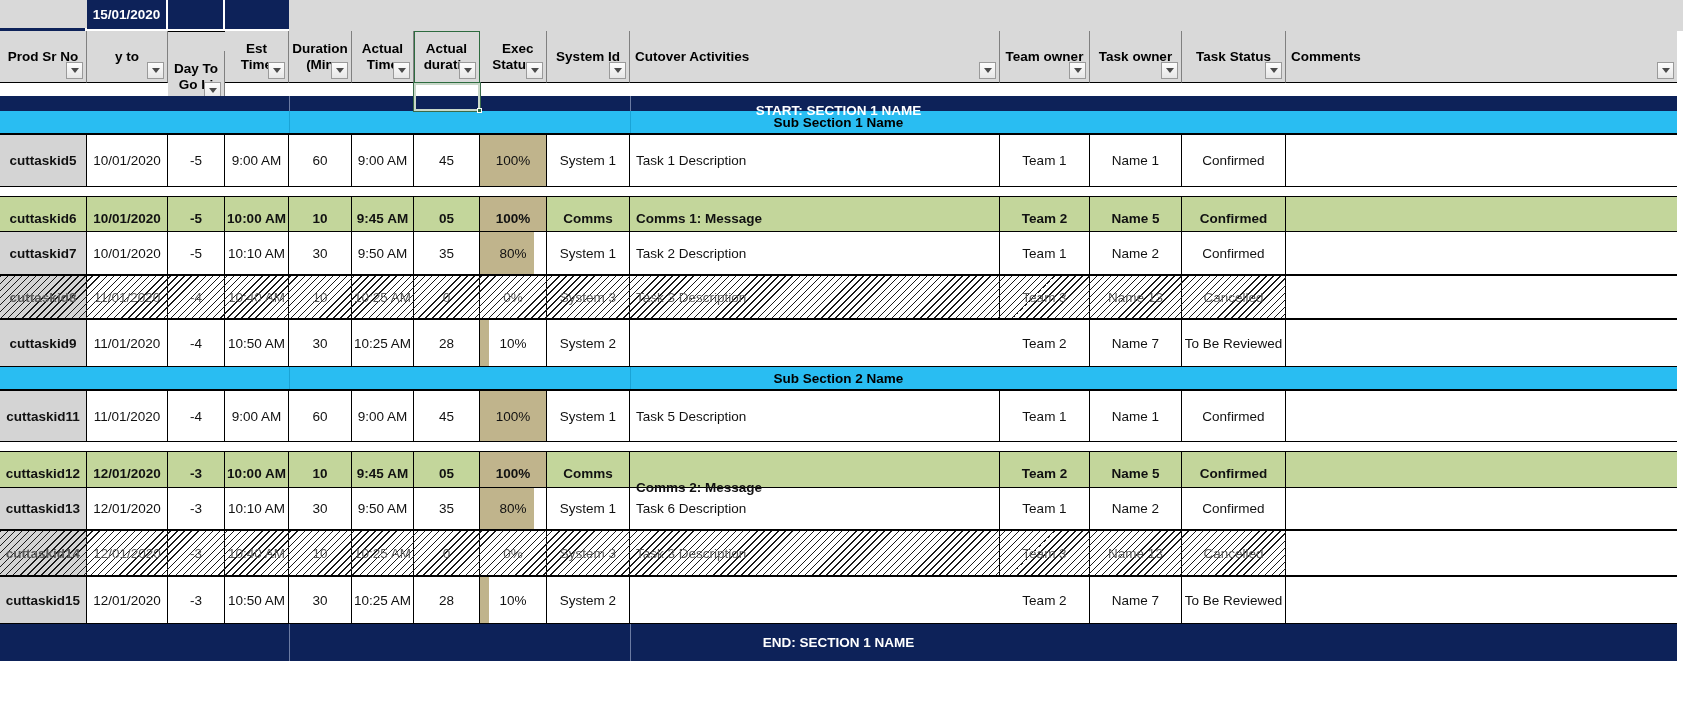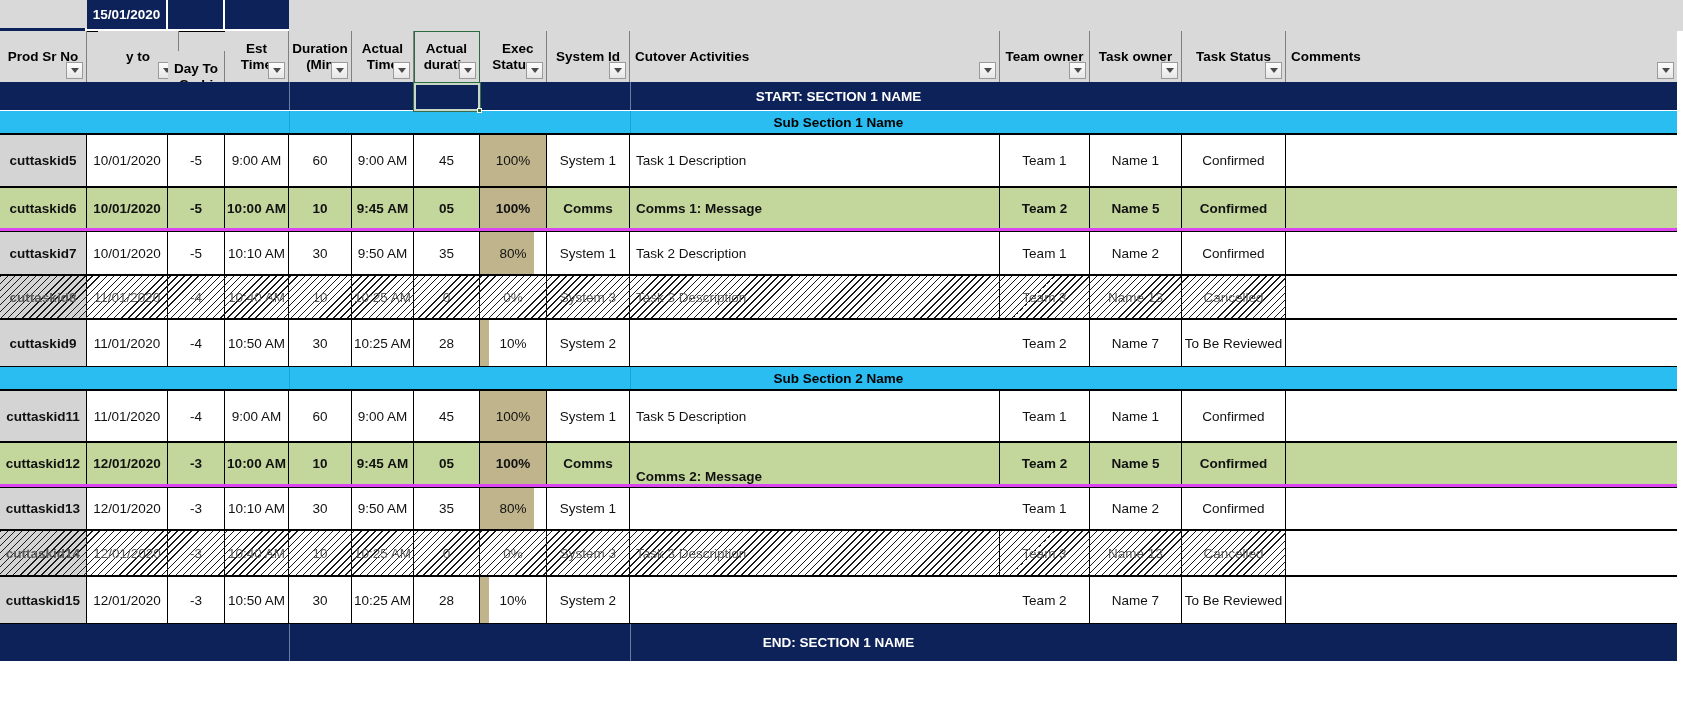--- a/index.html
+++ b/index.html
@@ -80,21 +80,21 @@
     text-align: center;
     font-size: 13.5px;
     overflow: hidden;
     padding: 0 3px;
     white-space: nowrap;
   }
   .cell.lft { justify-content: flex-start; text-align: left; padding-left: 6px; }
   .cell.idcol { background: #d4d4d4; border-right: 1px solid #000000; font-weight: bold; }
 
   .row.normal { background: #ffffff; border-bottom: 1px solid #000000; border-top: 1px solid #000000; }
-  .row.comms  { background: #c3d69b; border-bottom: 3px solid #d946ef; border-top: 1px solid #000000; font-weight: bold; }
+  .row.comms  { background: #c3d69b; border-bottom: 1px solid #d946ef; border-top: 1px solid #000000; font-weight: bold; margin-top: 9px; }
   .row.comms .cell.idcol { background: #c3d69b; }
   .row.cancelled { background: #ffffff; border-bottom: 1px solid #000000; border-top: 1px solid #000000; color: #5a5a5a; }
 
   
   .hatch {
     position: absolute; top: 0; height: 100%;
     background-image: repeating-linear-gradient(
         135deg,
         #1a1a1a 0px, #1a1a1a 1px,
         rgba(0,0,0,0) 1px, rgba(0,0,0,0) 5px);
@@ -160,21 +160,21 @@
     <div class="topcell" style="left:168px;width:57px;"></div>
     <div class="topcell" style="left:225px;width:64px;border-right:none;"></div>
   </div>
 
   <div class="hdrband"></div>
   <div id="headers">
       <div class="hdrcell ctr" style="left: 0px; width: 87px;">
         <span class="twoline" style="white-space: pre-line;">Prod Sr No</span>
         <span class="filt"></span>
       </div>
-      <div class="hdrcell ctr" style="left: 98px; width: 81px;">
+      <div class="hdrcell ctr" style="left: 87px; width: 81px;">
         <span class="twoline" style="white-space: pre-line;">y to</span>
         <span class="filt"></span>
       </div>
       <div class="hdrcell ctr" style="left: 168px; width: 57px; margin-top: 20px;">
         <span class="twoline" style="white-space: pre-line;">Day To
 Go Li</span>
         <span class="filt"></span>
       </div>
       <div class="hdrcell ctr" style="left: 225px; width: 64px;">
         <span class="twoline" style="white-space: pre-line;">Est Time</span>
@@ -220,21 +220,21 @@
         <span class="twoline" style="white-space: pre-line;">Task Status</span>
         <span class="filt"></span>
       </div>
       <div class="hdrcell lft" style="left: 1286px; width: 391px; border-right: none;">
         <span class="twoline" style="white-space: pre-line;">Comments</span>
         <span class="filt"></span>
       </div>
     </div>
 
   <div id="body">
-      <div class="sect" style="top: 82px; height: 28px;">
+      <div class="sect" style="top: 96px; height: 28px;">
         <span class="vline" style="left: 289px;"></span>
         <span class="vline" style="left: 630px;"></span>
         <span style="position: relative; z-index: 2;">START: SECTION 1 NAME</span>
       </div>
       <div class="subsect" style="top: 111px; height: 23px;">
         <span class="vline" style="left: 289px;"></span>
         <span class="vline" style="left: 630px;"></span>
         <span style="position: relative; z-index: 2;">Sub Section 1 Name</span>
       </div>
       <div class="row normal" style="top: 134px; height: 53px;">
@@ -575,20 +575,23 @@
         </div>
         <div class="cell " style="left: 414px; width: 66px;">
           <span style="position: relative; z-index: 2;">35</span>
         </div>
         <div class="cell " style="left: 480px; width: 67px;">
           <span class="bar" style="width: 53.6px;"></span>
           <span class="barlabel">80%</span>
         </div>
         <div class="cell " style="left: 547px; width: 83px;">
           <span style="position: relative; z-index: 2;">System 1</span>
+        </div>
+        <div class="cell lft" style="left: 630px; width: 370px;">
+          <span style="position: relative; z-index: 2;">Task 6 Description</span>
         </div>
         <div class="cell " style="left: 1000px; width: 90px;">
           <span style="position: relative; z-index: 2;">Team 1</span>
         </div>
         <div class="cell " style="left: 1090px; width: 92px;">
           <span style="position: relative; z-index: 2;">Name 2</span>
         </div>
         <div class="cell " style="left: 1182px; width: 104px;">
           <span style="position: relative; z-index: 2;">Confirmed</span>
         </div>

